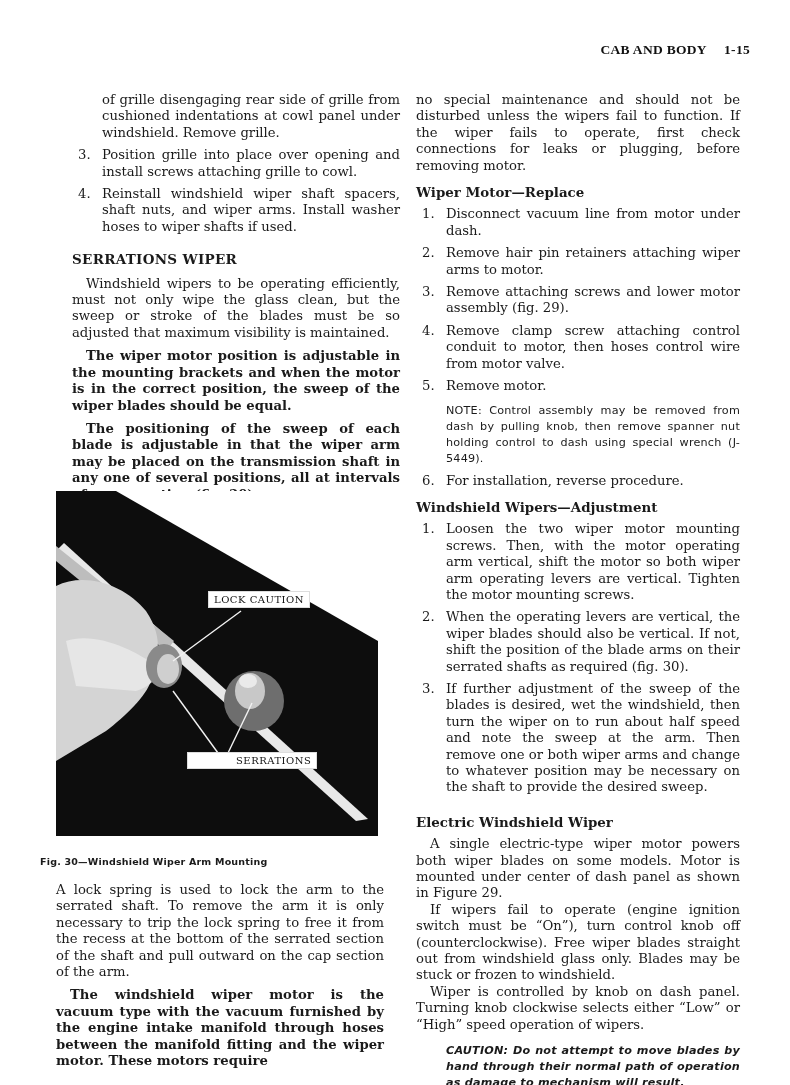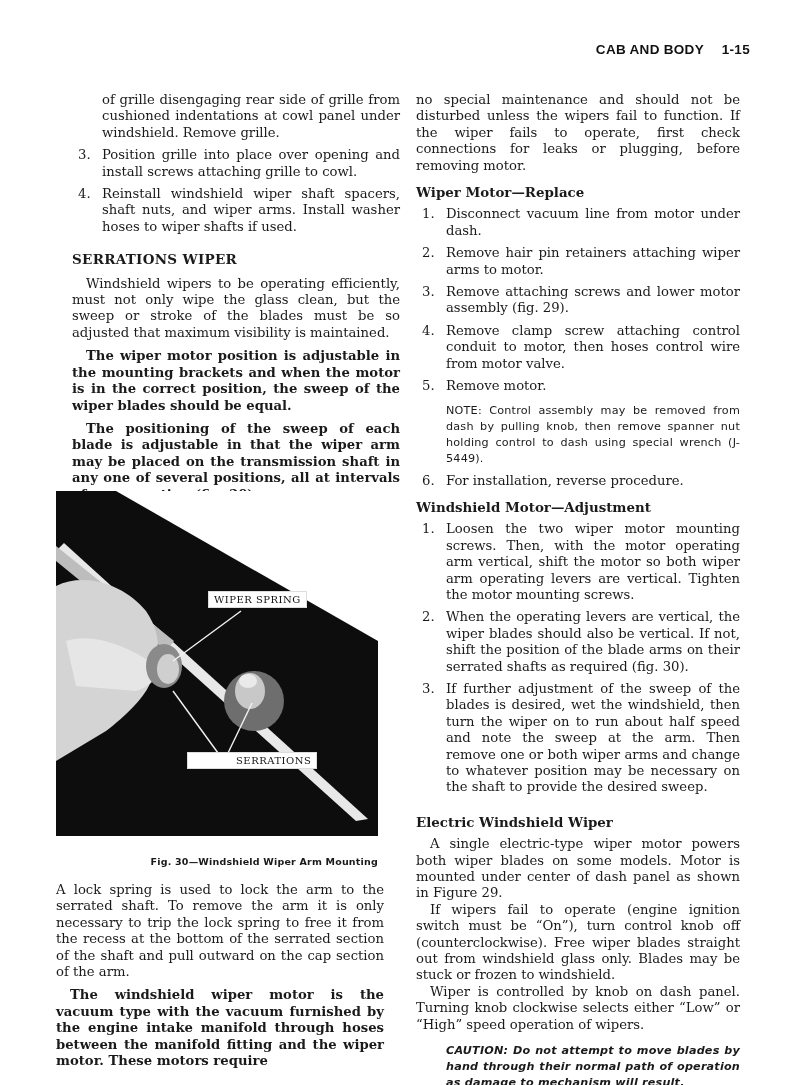--- a/index.html
+++ b/index.html
@@ -1,18 +1,18 @@
 <!DOCTYPE html>
 <html><head>
 <meta charset="utf-8">
 <style>
   html, body { margin:0; padding:0; background:#fff; }
   body { width:790px; height:1085px; position:relative; overflow:hidden; color:#1a1a1a;
          font-family:"DejaVu Serif", serif; }
-  .hdr { position:absolute; top:42px; right:40px; font-family:Liberation Sans, sans-serif;
+  .hdr { position:absolute; top:42px; right:40px; font-family:Liberation Serif, serif;
          font-weight:bold; font-size:13.5px; letter-spacing:0.3px; color:#111; }
   .hdr .pg { margin-left:14px; }
   .col { position:absolute; font-size:13.2px; line-height:16.4px; }
   .colL { left:72px; width:328px; top:92px; }
   .colR { left:416px; width:324px; top:92px; }
   p { margin:0; text-align:justify; }
   .ind { text-indent:14px; }
   .gap { margin-top:7px;font-weight:bold; }
   .cont { padding-left:30px; text-indent:0; }
   .li { position:relative; padding-left:30px; text-align:justify; margin-top:6px; }
@@ -22,21 +22,21 @@
   .note { font-family:"DejaVu Sans", sans-serif; font-weight:normal; font-size:11.2px; line-height:16px;
           padding-left:30px; margin-top:8px; text-align:justify; letter-spacing:0.2px; }
   .caution { font-family:"DejaVu Sans", sans-serif; font-weight:bold; font-style:italic; font-size:11.2px;
           line-height:16px; padding-left:30px; margin-top:10px; text-align:justify; letter-spacing:0.2px; }
   .figure { position:absolute; left:56px; top:491px; width:322px; height:345px; background:#0c0c0c; overflow:hidden; }
   .figure svg { position:absolute; left:0; top:0; }
   .lbl { position:absolute; background:#fff; color:#111; font-family:"DejaVu Serif", serif;
          font-size:10px; padding:2px 5px; letter-spacing:0.5px; border:1px solid #ddd; }
   .lbl1 { left:152px; top:100px; }
   .lbl2 { left:131px; top:261px;padding-left:48px; }
-  .caption { position:absolute; left:56px; width:322px; top:856px; text-align:right;
+  .caption { position:absolute; left:40px; width:322px; top:856px; text-align:left;
              font-family:"DejaVu Sans", sans-serif; font-weight:bold; font-size:9.5px; letter-spacing:0.2px; }
   .colL2 { left:56px; width:328px; top:882px; }
 </style>
 </head>
 <body>
 
 <div class="hdr">
   <span>CAB AND BODY</span>
   <span class="pg">1-15</span>
 </div>
@@ -67,21 +67,21 @@
     <path d="M10,150 C40,140 80,160 100,175 C105,185 95,195 80,200 L20,195 Z" fill="#e6e6e6"></path>
     <ellipse cx="108" cy="175" rx="18" ry="22" fill="#8a8a8a"></ellipse>
     <ellipse cx="112" cy="178" rx="11" ry="15" fill="#cfcfcf"></ellipse>
     <ellipse cx="198" cy="210" rx="30" ry="30" fill="#6e6e6e"></ellipse>
     <ellipse cx="194" cy="200" rx="15" ry="18" fill="#c8c8c8"></ellipse>
     <ellipse cx="192" cy="190" rx="9" ry="7" fill="#eaeaea"></ellipse>
     <line x1="185" y1="120" x2="117" y2="170" stroke="#f2f2f2" stroke-width="1.4"></line>
     <line x1="162" y1="262" x2="117" y2="200" stroke="#f2f2f2" stroke-width="1.4"></line>
     <line x1="172" y1="262" x2="196" y2="212" stroke="#f2f2f2" stroke-width="1.4"></line>
   </svg>
-  <div class="lbl lbl1">WIPER SPRING</div>
+  <div class="lbl lbl1">LOCK CAUTION</div>
   <div class="lbl lbl2">SERRATIONS</div>
 </div>
 <div class="caption">Fig. 30—Windshield Wiper Arm Mounting</div>
 
 <div class="col colL2">
   <p>A lock spring is used to lock the arm to the serrated shaft. To remove the arm it is only necessary to trip the lock spring to free it from the recess at the bottom of the serrated section of the shaft and pull outward on the cap section of the arm.</p>
   <p class="ind gap">The windshield wiper motor is the vacuum type with the vacuum furnished by the engine intake manifold through hoses between the manifold fitting and the wiper motor. These motors require</p>
 </div>
 
 <div class="col colR">
@@ -89,21 +89,21 @@
 
   <h3>Wiper Motor—Replace</h3>
   <div class="li"><span class="n">1.</span><span>Disconnect vacuum line from motor under dash.</span></div>
   <div class="li"><span class="n">2.</span><span>Remove hair pin retainers attaching wiper arms to motor.</span></div>
   <div class="li"><span class="n">3.</span><span>Remove attaching screws and lower motor assembly (fig. 29).</span></div>
   <div class="li"><span class="n">4.</span><span>Remove clamp screw attaching control conduit to motor, then hoses control wire from motor valve.</span></div>
   <div class="li"><span class="n">5.</span><span>Remove motor.</span></div>
   <div class="note">NOTE: Control assembly may be removed from dash by pulling knob, then remove spanner nut holding control to dash using special wrench (J-5449).</div>
   <div class="li"><span class="n">6.</span><span>For installation, reverse procedure.</span></div>
 
-  <h3>Windshield Motor—Adjustment</h3>
+  <h3>Windshield Wipers—Adjustment</h3>
   <div class="li"><span class="n">1.</span><span>Loosen the two wiper motor mounting screws. Then, with the motor operating arm vertical, shift the motor so both wiper arm operating levers are vertical. Tighten the motor mounting screws.</span></div>
   <div class="li"><span class="n">2.</span><span>When the operating levers are vertical, the wiper blades should also be vertical. If not, shift the position of the blade arms on their serrated shafts as required (fig. 30).</span></div>
   <div class="li"><span class="n">3.</span><span>If further adjustment of the sweep of the blades is desired, wet the windshield, then turn the wiper on to run about half speed and note the sweep at the arm. Then remove one or both wiper arms and change to whatever position may be necessary on the shaft to provide the desired sweep.</span></div>
 
   <h3 style="margin-top:18px">Electric Windshield Wiper</h3>
   <p class="ind">A single electric-type wiper motor powers both wiper blades on some models. Motor is mounted under center of dash panel as shown in Figure 29.</p>
   <p class="ind">If wipers fail to operate (engine ignition switch must be “On”), turn control knob off (counterclockwise). Free wiper blades straight out from windshield glass only. Blades may be stuck or frozen to windshield.</p>
   <p class="ind">Wiper is controlled by knob on dash panel. Turning knob clockwise selects either “Low” or “High” speed operation of wipers.</p>
   <div class="caution">CAUTION: Do not attempt to move blades by hand through their normal path of operation as damage to mechanism will result.</div>
 </div>

